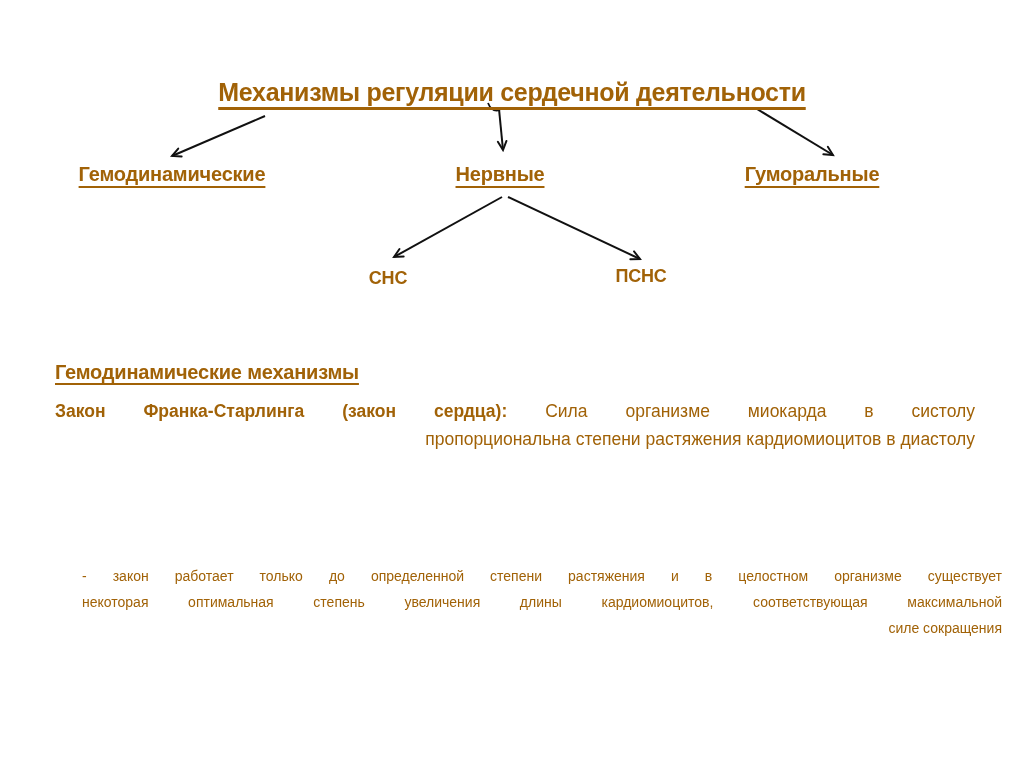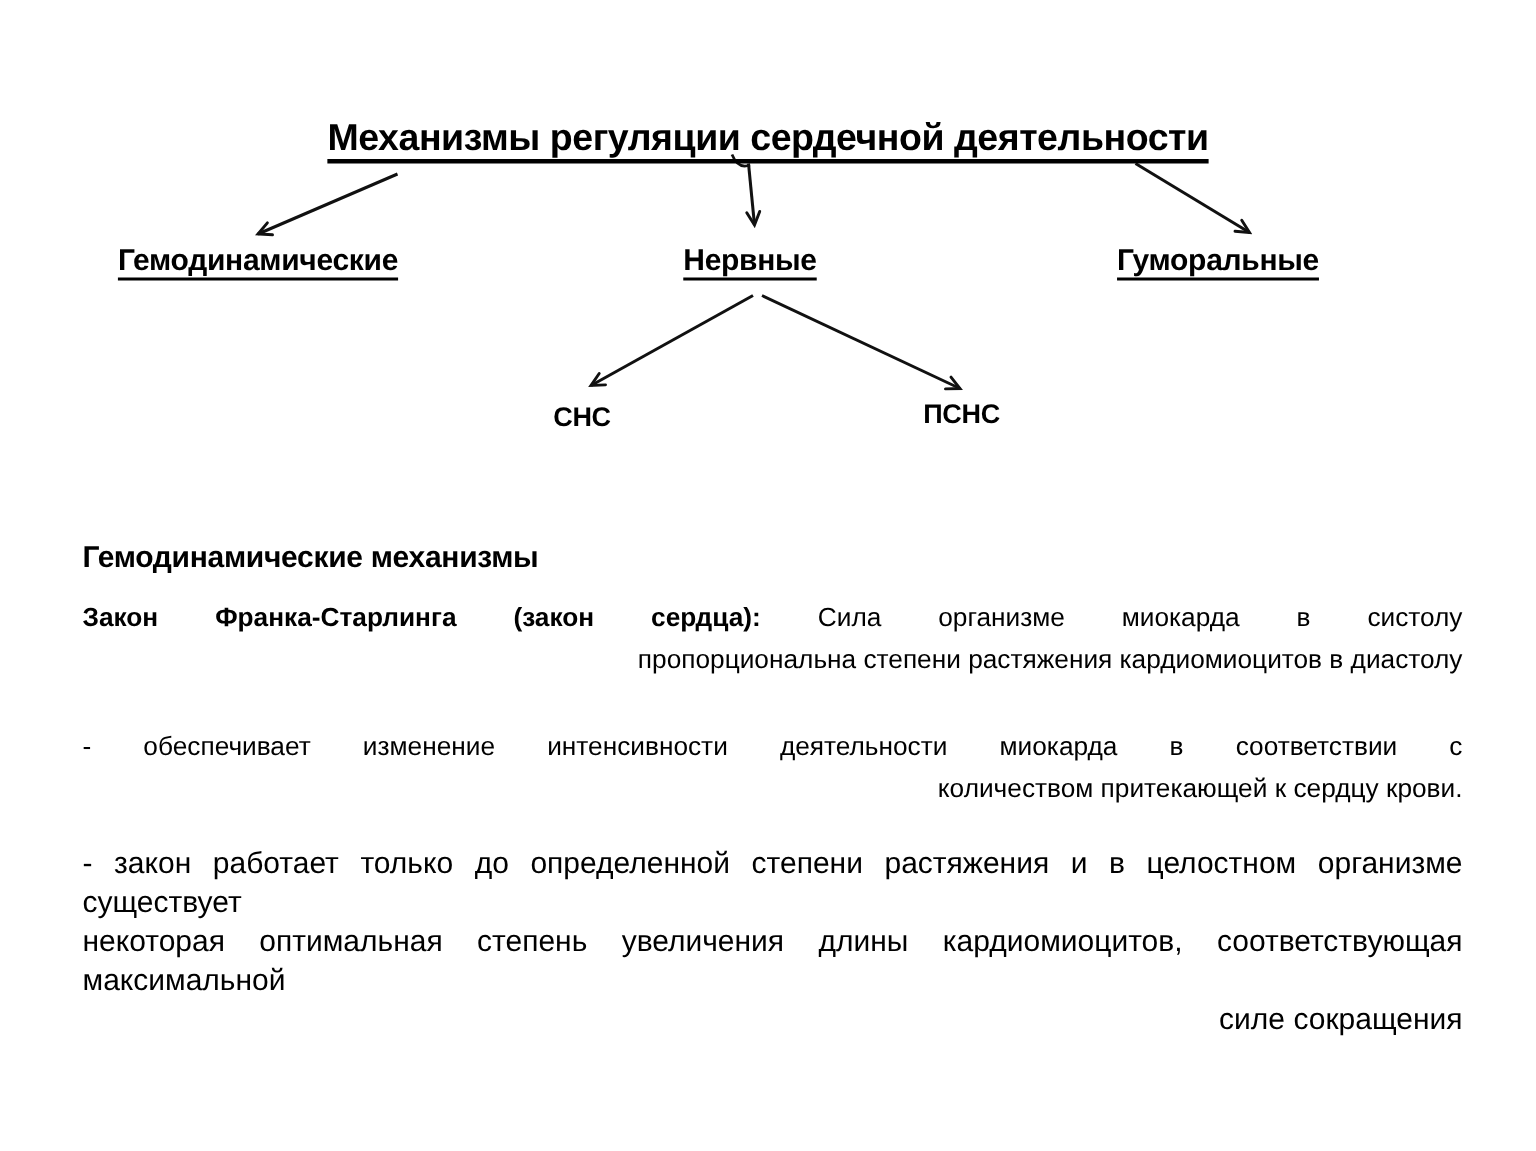--- a/index.html
+++ b/index.html
@@ -1,21 +1,21 @@
 <!DOCTYPE html>
 <html><head>
 <meta charset="utf-8">
 <style>
   html, body { margin: 0; padding: 0; background: #ffffff; }
   .slide {
     position: relative;
     width: 1024px;
     height: 767px;
     background: #ffffff;
-    color: #000000;
+    color: #a16207;
     font-family: "Liberation Sans", sans-serif;
     overflow: hidden;
   }
   svg.arrows {
     position: absolute;
     inset: 0;
     width: 1024px;
     height: 767px;
     pointer-events: none;
   }
@@ -50,31 +50,32 @@
     text-underline-offset: 5px;
   }
   .leaf { font-size: 18px; }
   .section-heading {
     position: absolute;
     left: 55px;
     top: 361px;
     font-size: 20px;
     font-weight: bold;
     letter-spacing: -0.2px;
+    text-decoration: underline;
     text-decoration-thickness: 2px;
     text-underline-offset: 4px;
     white-space: nowrap;
   }
   .para {
     position: absolute;
     left: 55px;
     width: 920px;
   }
   .para-large { font-size: 17.5px; line-height: 28px; }
-  .para-small { font-size: 20px; line-height: 26px; }
+  .para-small { font-size: 14px; line-height: 26px; margin-left: 27px; }
   .jline { text-align: justify; text-align-last: justify; }
   .lastline { text-align: right; }
   .bold { font-weight: bold; }
   #p1 { top: 397px; }
   #p2 { top: 483px; }
   #p3 { top: 563px; }
 </style>
 </head>
 <body>
 
@@ -105,24 +106,20 @@
   <div class="node leaf" style="left:388px; top:268px;text-align:right;">СНС</div>
   <div class="node leaf" style="left:641px; top:266px;">ПСНС</div>
 
   <div class="section-heading">Гемодинамические механизмы</div>
 
   <div id="p1" class="para para-large">
     <div class="jline"><span class="bold">Закон Франка-Старлинга (закон сердца):</span> <span>Сила организме миокарда в систолу</span></div>
     <div class="lastline">пропорциональна степени растяжения кардиомиоцитов в диастолу</div>
   </div>
 
-  <div id="p2" class="para para-large">
-    <div class="jline">- обеспечивает изменение интенсивности деятельности миокарда в соответствии с</div>
-    <div class="lastline">количеством притекающей к сердцу крови.</div>
-  </div>
 
   <div id="p3" class="para para-small">
     <div class="jline">- закон работает только до  определенной  степени растяжения и в целостном организме существует</div>
     <div class="jline">некоторая оптимальная степень увеличения длины кардиомиоцитов, соответствующая максимальной</div>
     <div class="lastline">силе сокращения</div>
   </div>
 
 </div>
 
 </body></html>

